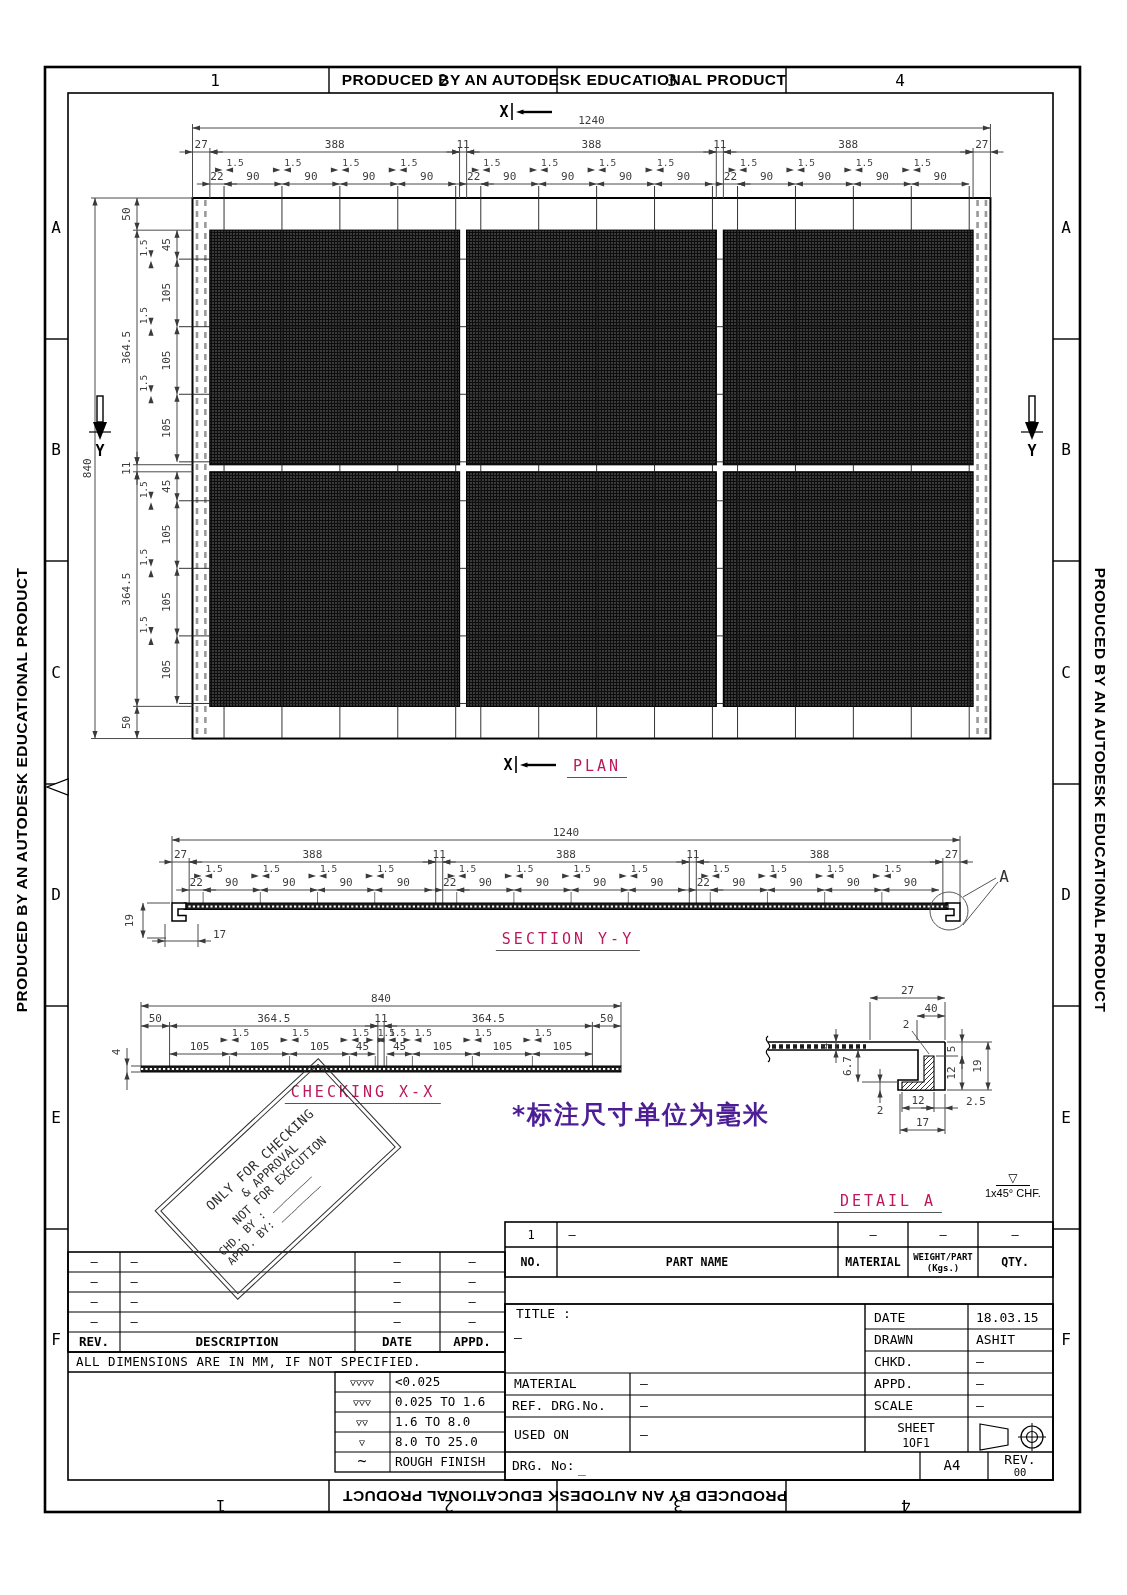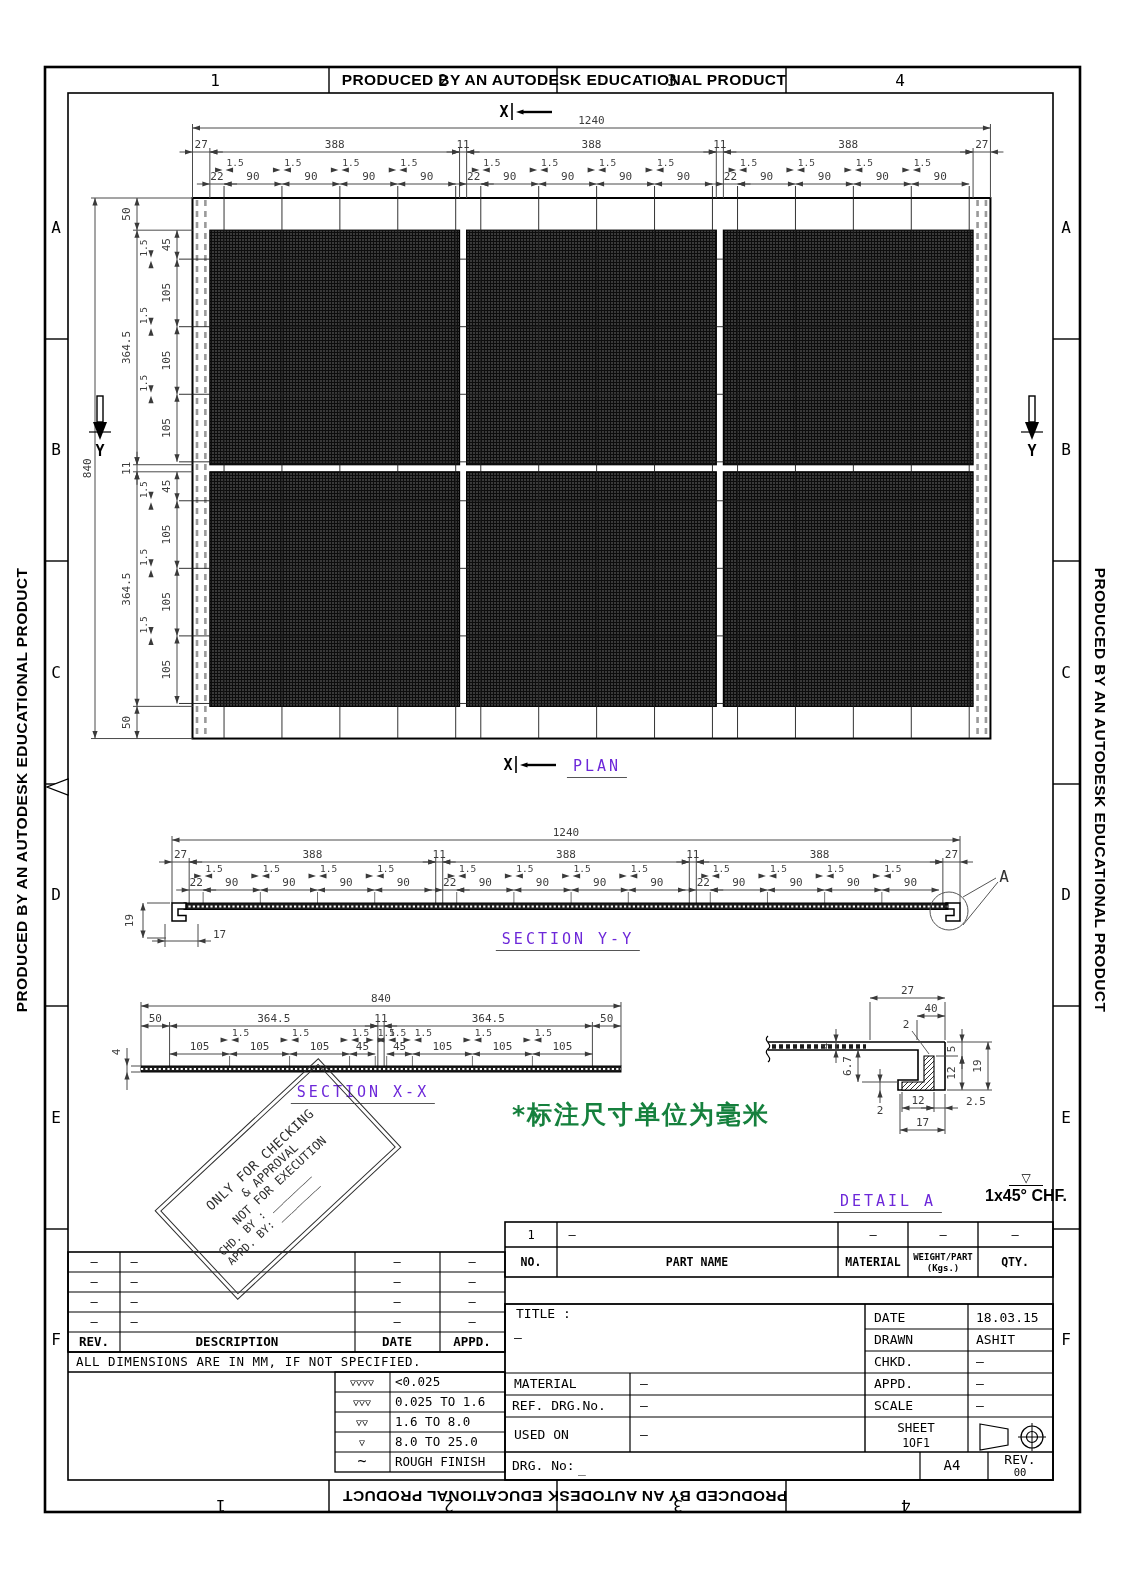--- a/index.html
+++ b/index.html
@@ -2,25 +2,25 @@
 <html><head>
 <meta charset="utf-8">
 <style>
   html,body{margin:0;padding:0;background:#fff;}
   #sheet{position:relative;width:1127px;height:1595px;background:#fff;overflow:hidden;
          font-family:"Liberation Sans",sans-serif;}
   .abs{position:absolute;}
   svg text{font-family:"DejaVu Sans Mono",monospace;}
   .prod{position:absolute;font-weight:bold;font-size:15.5px;color:#000;letter-spacing:.4px;white-space:nowrap;font-family:"Liberation Sans",sans-serif;}
   .vtitle{position:absolute;font-family:"DejaVu Sans Mono",monospace;font-size:15px;letter-spacing:3px;
-          color:#6d28d9;border-bottom:1.5px solid #555;padding:0 6px 2px 6px;transform:translateX(-50%);white-space:nowrap;}
-  .cnnote{position:absolute;font-size:25px;font-weight:600;color:#15803d;font-family:"DejaVu Sans",sans-serif;letter-spacing:2px;white-space:nowrap;}
+          color:#be185d;border-bottom:1.5px solid #555;padding:0 6px 2px 6px;transform:translateX(-50%);white-space:nowrap;}
+  .cnnote{position:absolute;font-size:25px;font-weight:600;color:#4c1d95;font-family:"DejaVu Sans",sans-serif;letter-spacing:2px;white-space:nowrap;}
   .chf{position:absolute;text-align:center;color:#000;}
   .chf .sym{font-size:12px;line-height:10px;border-bottom:1.6px solid #000;padding:0 12px 2px 12px;display:inline-block;}
-  .chf .lbl{font-size:16px;font-weight:bold;margin-top:1px;}
+  .chf .lbl{font-size:11px;font-weight:normal;margin-top:1px;}
   #stamp{position:absolute;left:170px;top:1122px;width:214px;height:112px;transform:rotate(-43deg);
          border:1.5px solid #2e2e2e;outline:1.5px solid #2e2e2e;outline-offset:3px;
          display:flex;flex-direction:column;justify-content:center;align-items:center;
          font-family:"DejaVu Sans Mono",monospace;color:#2e2e2e;}
   #stamp .s0{font-size:13px;letter-spacing:.5px;}
   #stamp .s1{font-size:12px;}
   #stamp .s2{font-size:12px;}
   #stamp .s3,#stamp .s4{font-size:11px;align-self:flex-start;margin-left:14px;}
 </style>
 </head>
@@ -807,21 +807,21 @@
       </g>
     </svg>
 
   <div class="prod" style="left:564px;top:71px;transform:translateX(-50%);">PRODUCED BY AN AUTODESK EDUCATIONAL PRODUCT</div>
   <div class="prod" style="left:565px;top:1487px;transform:translateX(-50%) rotate(180deg);">PRODUCED BY AN AUTODESK EDUCATIONAL PRODUCT</div>
   <div class="prod" style="left:22px;top:790px;transform:translate(-50%,-50%) rotate(-90deg);">PRODUCED BY AN AUTODESK EDUCATIONAL PRODUCT</div>
   <div class="prod" style="left:1100px;top:790px;transform:translate(-50%,-50%) rotate(90deg);">PRODUCED BY AN AUTODESK EDUCATIONAL PRODUCT</div>
 
   <div class="vtitle" style="left:597px;top:757px;">PLAN</div>
   <div class="vtitle" style="left:568px;top:920px;margin-top:10px;">SECTION Y-Y</div>
-  <div class="vtitle" style="left:363px;top:1083px;">SECTION X-X</div>
+  <div class="vtitle" style="left:363px;top:1083px;">CHECKING X-X</div>
   <div class="vtitle" style="left:888px;top:1192px;">DETAIL A</div>
 
   <div class="cnnote" style="left:512px;top:1098px;">*标注尺寸单位为毫米</div>
   <div class="chf" style="left:985px;top:1168px;">
     <span class="sym">▽</span>
     <div class="lbl">1x45° CHF.</div>
   </div>
 
   <div id="stamp">
       <div class="s0">ONLY FOR CHECKING</div>

